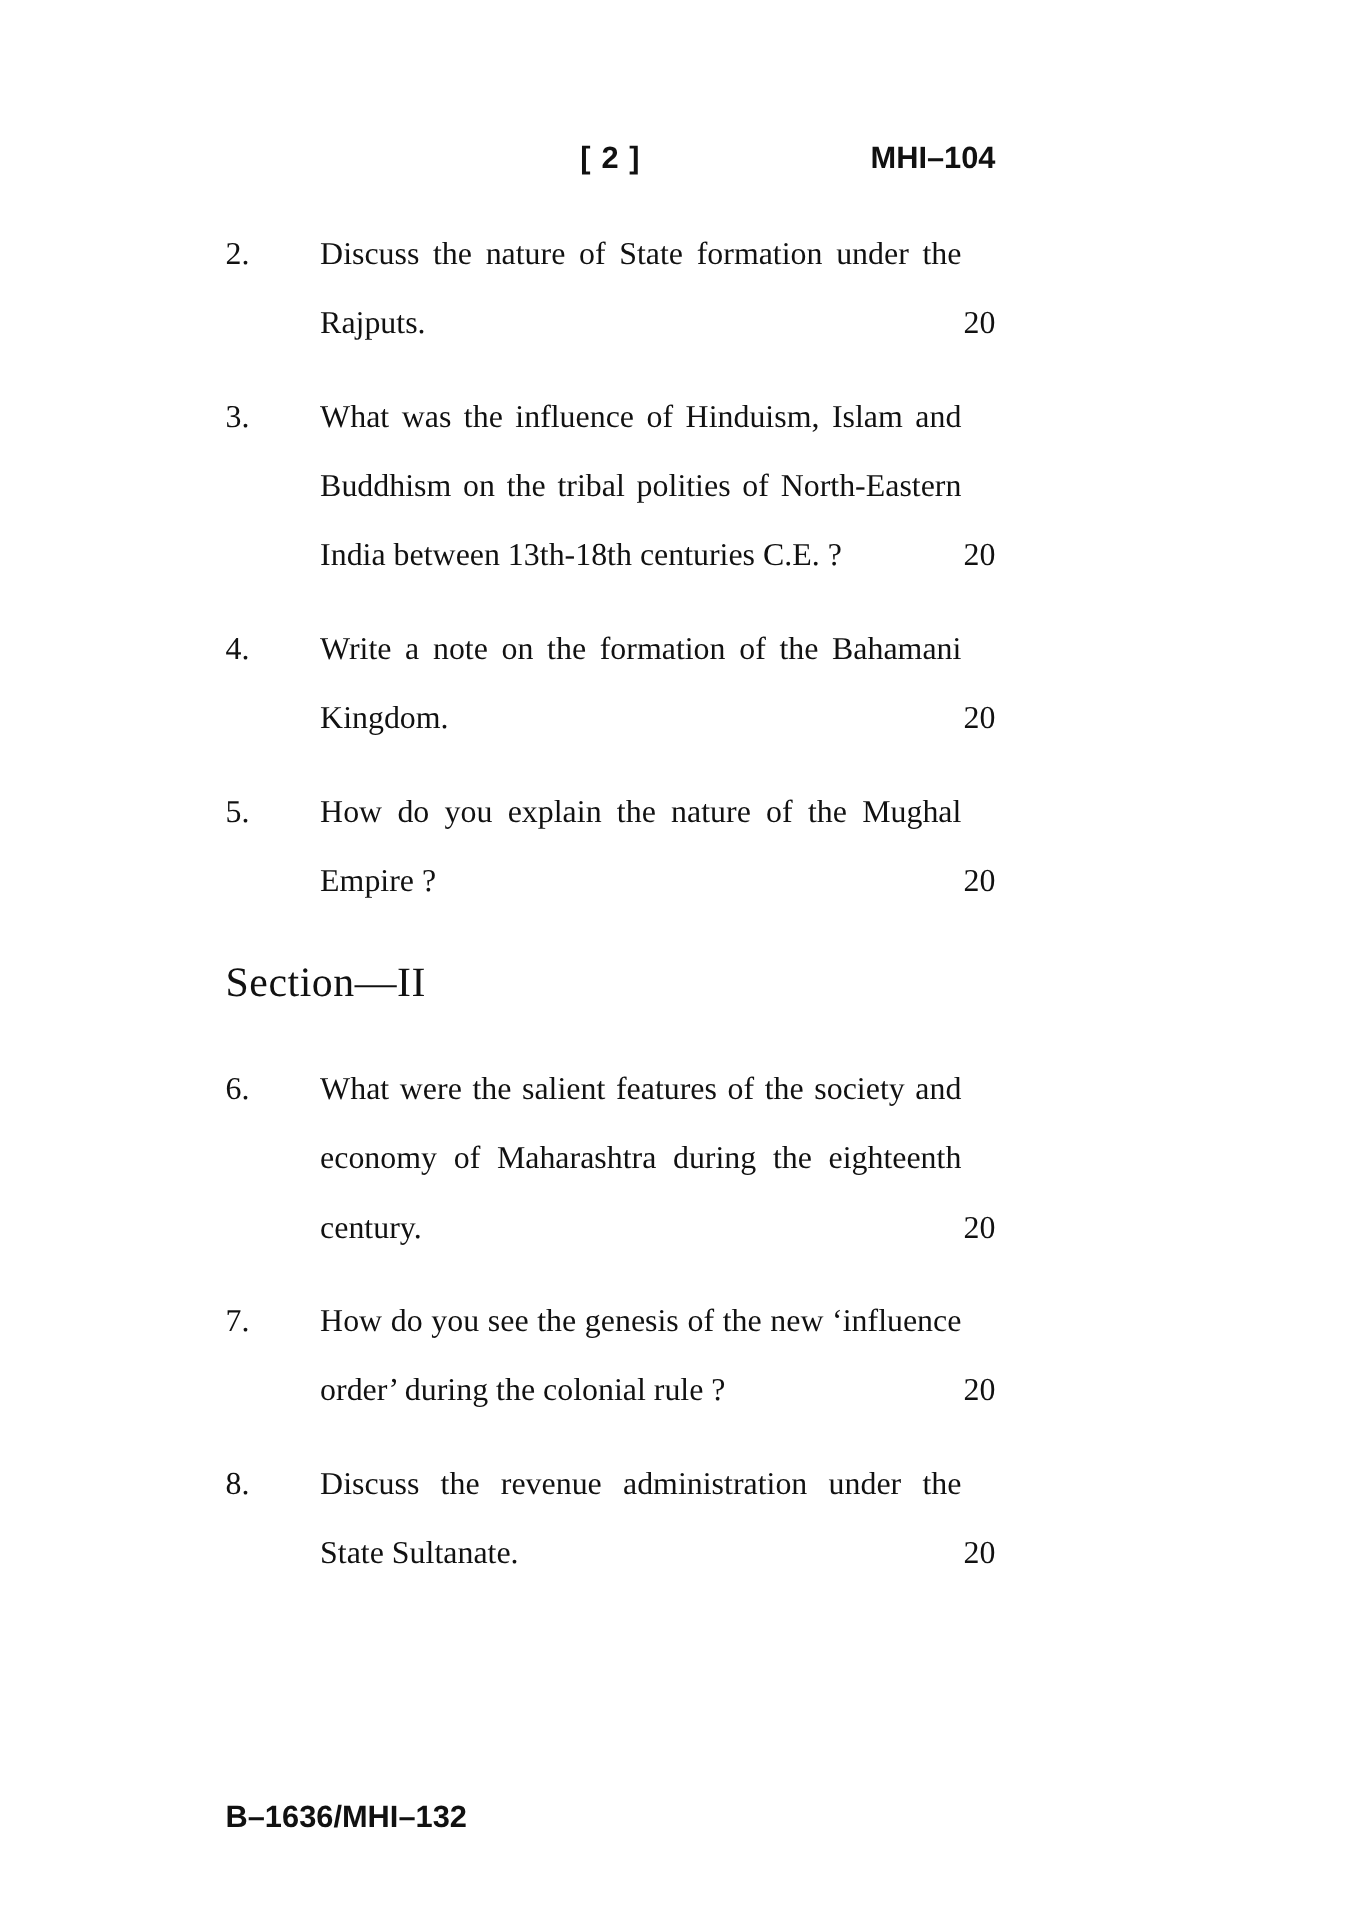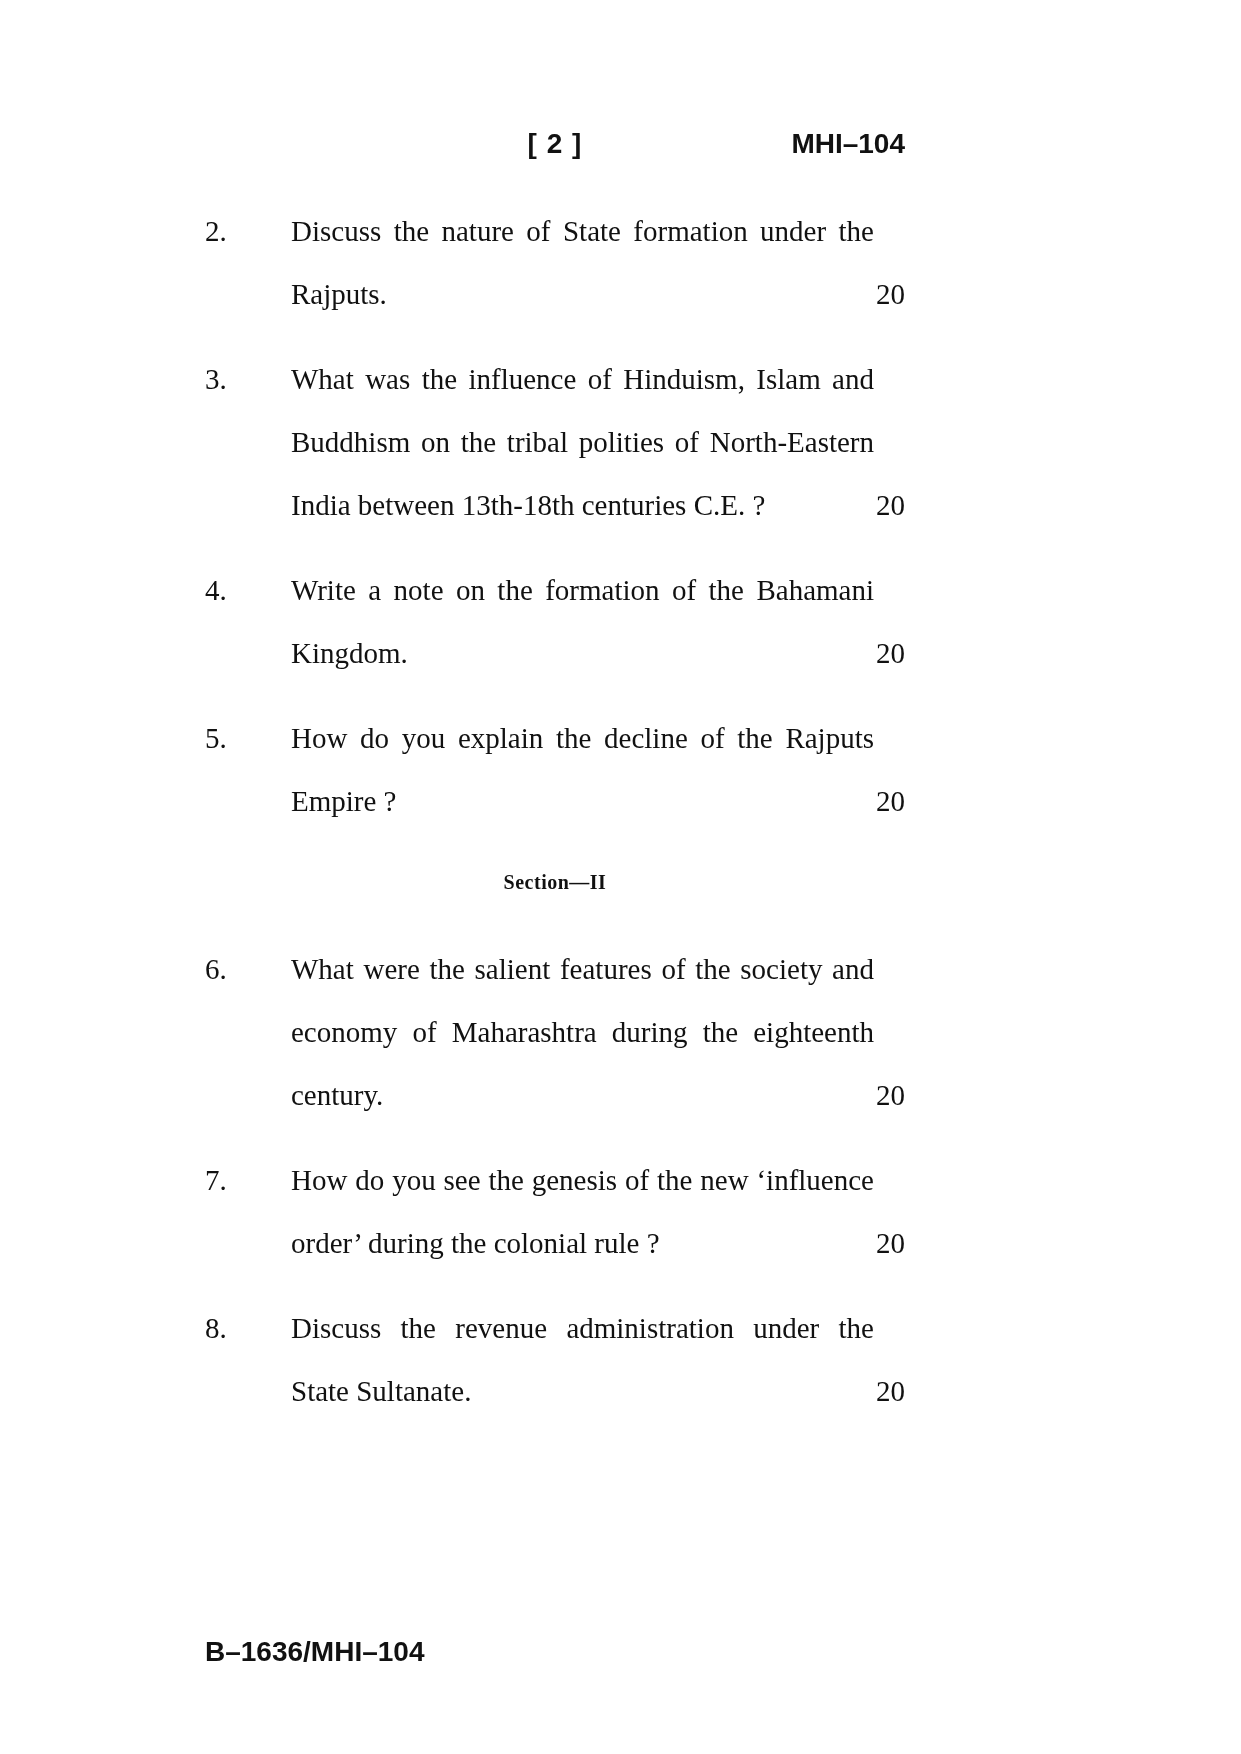--- a/index.html
+++ b/index.html
@@ -51,23 +51,23 @@
     flex: 1 1 auto;
     text-align: justify;
     margin-left: 28px;
   }
   .q-marks {
     flex: 0 0 auto;
     align-self: flex-end;
     margin-left: 2px;
   }
   .section-heading {
-    text-align: center;
-    font-weight: bold;
-    font-size: 20px;
+    text-align: left;
+    font-weight: normal;
+    font-size: 38px;
     letter-spacing: 0.5px;
     margin: 38px 0 44px 0;
   }
   .footer {
     position: absolute;
     left: 205px;
     bottom: 86px;
     font-family: "Liberation Sans", "DejaVu Sans", sans-serif;
     font-weight: bold;
     font-size: 28px;
@@ -96,21 +96,21 @@
   </div>
 
   <div class="question">
     <div class="q-num">4.</div>
     <div class="q-body">Write a note on the formation of the Bahamani Kingdom.</div>
     <div class="q-marks">20</div>
   </div>
 
   <div class="question">
     <div class="q-num">5.</div>
-    <div class="q-body">How do you explain the decline of the Rajputs Empire ?</div>
+    <div class="q-body">How do you explain the nature of the Mughal Empire ?</div>
     <div class="q-marks">20</div>
   </div>
 
   <div class="section-heading">Section—II</div>
 
   <div class="question">
     <div class="q-num">6.</div>
     <div class="q-body">What were the salient features of the society and economy of Maharashtra during the eighteenth century.</div>
     <div class="q-marks">20</div>
   </div>
@@ -120,15 +120,15 @@
     <div class="q-body">How do you see the genesis of the new ‘influence order’ during the colonial rule ?</div>
     <div class="q-marks">20</div>
   </div>
 
   <div class="question">
     <div class="q-num">8.</div>
     <div class="q-body">Discuss the revenue administration under the State Sultanate.</div>
     <div class="q-marks">20</div>
   </div>
 
-  <div class="footer">B–1636/MHI–104</div>
+  <div class="footer">B–1636/MHI–132</div>
 
 </div>
 
 </body></html>

